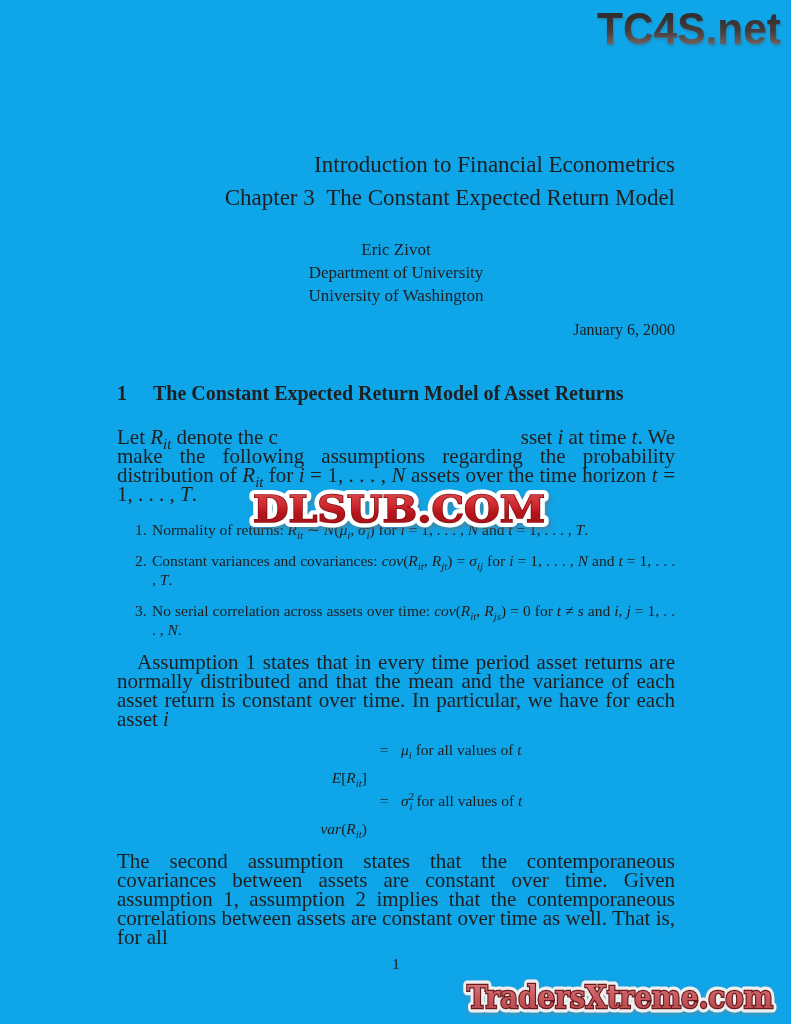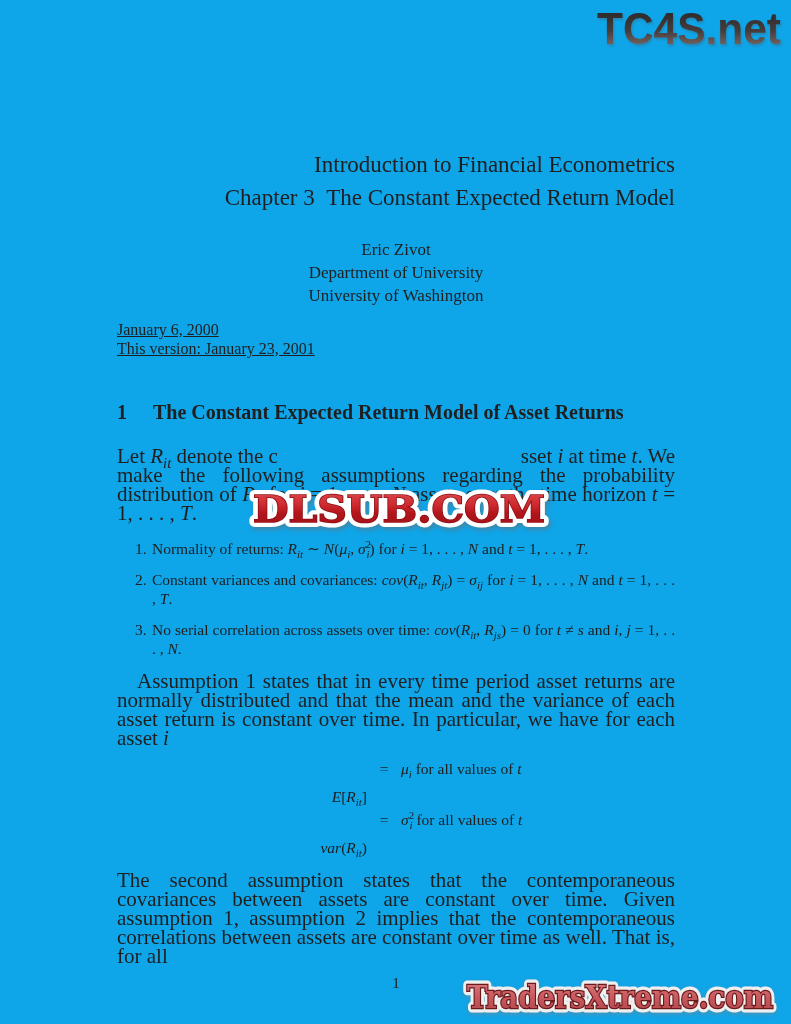--- a/index.html
+++ b/index.html
@@ -6,21 +6,21 @@
   body{
     width:791px;height:1024px;background:#ffffff;position:relative;overflow:hidden;
     font-family:"Liberation Serif","DejaVu Serif",serif;color:#1f1f1f;
   }
   .page{position:absolute;inset:0;background:#0ea5e9;}
   .content{position:absolute;left:117px;top:0;width:558px;}
 
   
   .title{margin-top:148px;text-align:right;font-size:23px;line-height:33px;font-weight:normal;}
   .authors{margin-top:24px;text-align:center;font-size:17px;line-height:23px;}
-  .dates{margin-top:13px;text-align:left;font-size:16px;line-height:19px;text-decoration:underline;}
+  .dates{margin-top:13px;text-align:right;font-size:16px;line-height:19px;}
 
   
   .sec{margin-top:40px;display:flex;font-weight:bold;font-size:20px;line-height:29px;}
   .sec .num{width:36px;flex:0 0 36px;}
   .subsec{margin-top:16px;display:flex;font-weight:bold;font-size:16px;line-height:20px;}
   .subsec .num{width:35px;flex:0 0 35px;}
 
   
   .p{font-size:21px;line-height:19px;}
   .just{text-align:justify;}
@@ -79,21 +79,20 @@
     </h1>
 
     <div class="authors">
       <div>Eric Zivot</div>
       <div>Department of University</div>
       <div>University of Washington</div>
     </div>
 
     <div class="dates">
       <div>January 6, 2000</div>
-      <div>This version: January 23, 2001</div>
     </div>
 
     <div class="sec">
       <span class="num">1</span>
       <span>The Constant Expected Return Model of Asset Returns</span>
     </div>
 
 
     <div class="p split mt20">
       <span>Let <i>R</i><sub><i>it</i></sub> denote the c</span>

